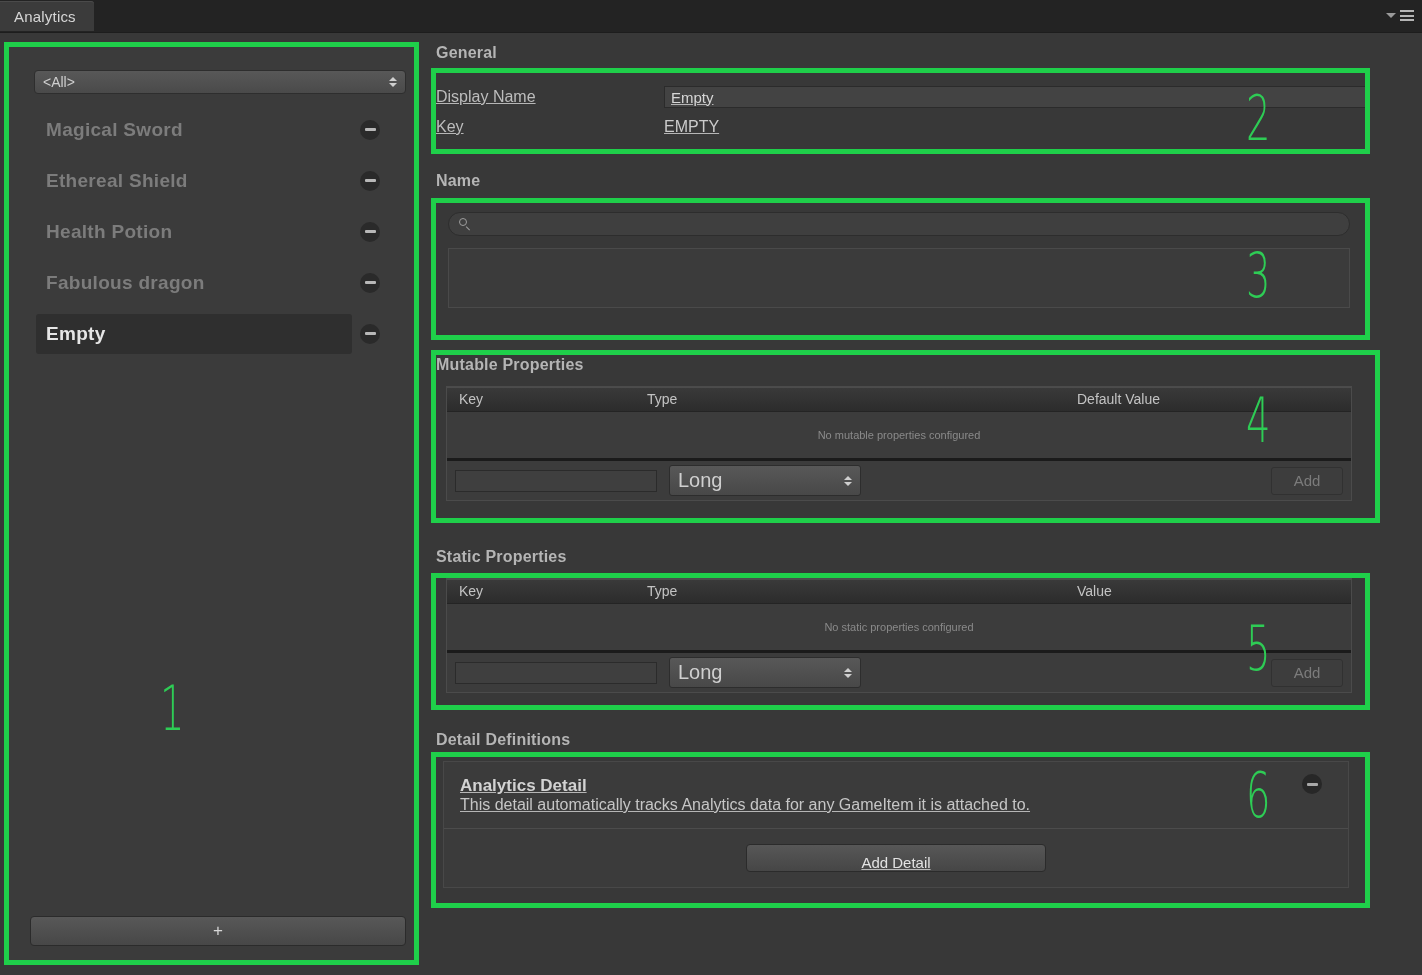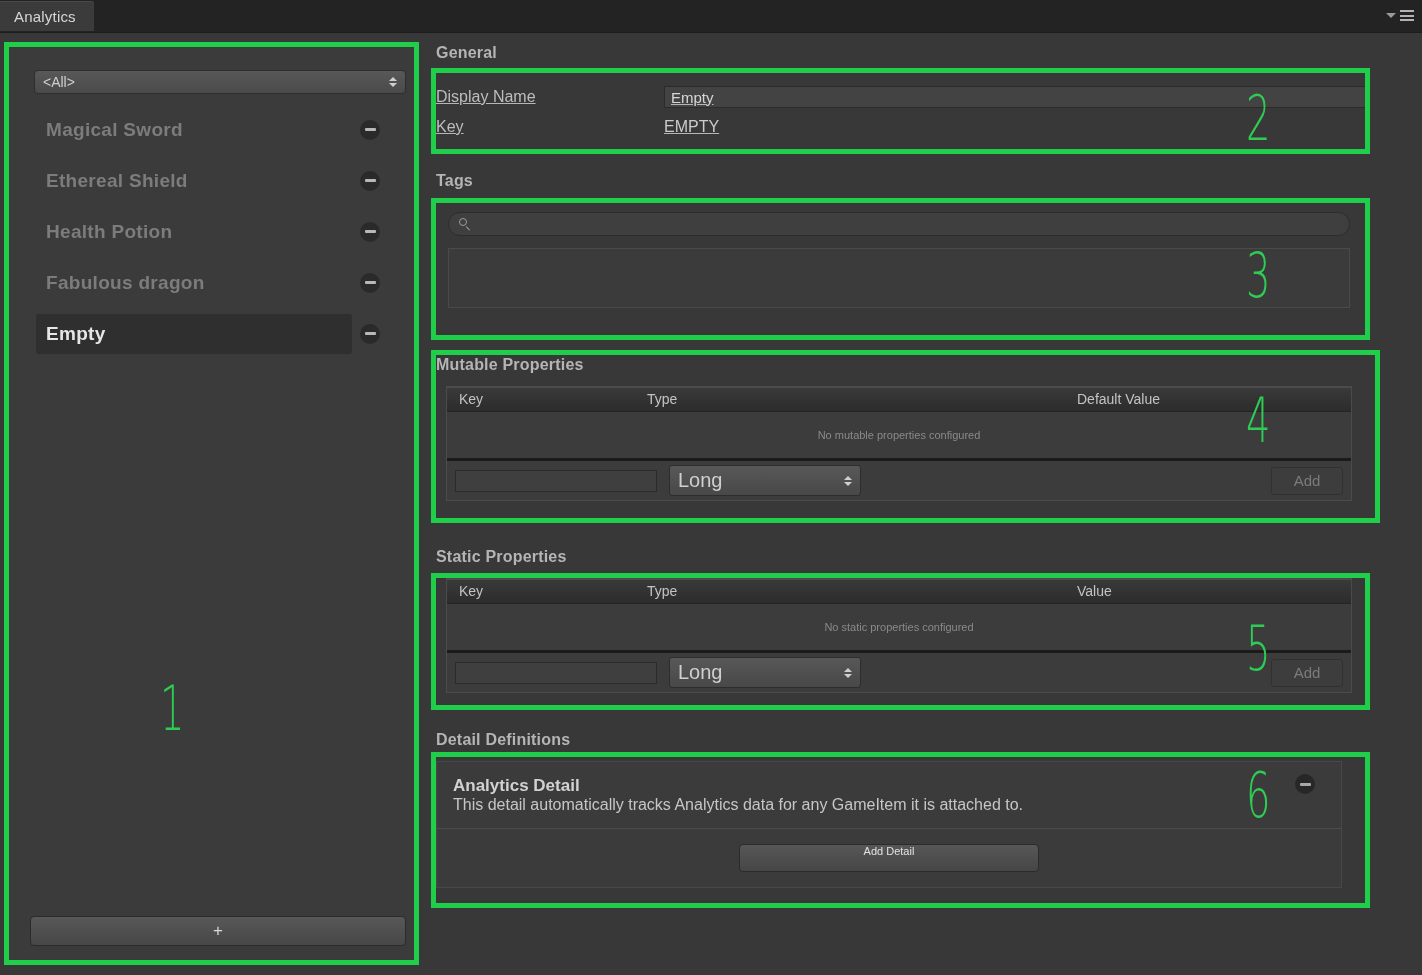--- a/index.html
+++ b/index.html
@@ -390,23 +390,23 @@
     align-items: center;
     justify-content: center;
   }
   .add-detail-btn {
     width: 298px;
     height: 26px;
     background: linear-gradient(#575757, #464646);
     border: 1px solid #2b2b2b;
     border-radius: 4px;
     color: #e2e2e2;
-    font-size: 11px;
-    display: flex;
-    align-items: flex-start;
+    font-size: 15px;
+    display: flex;
+    align-items: flex-end;
     justify-content: center;
   }
   .abox {
     position: absolute;
     border: 5px solid #1fcf4a;
     box-sizing: border-box;
     pointer-events: none;
   }
   .anum {
     position: absolute;
@@ -497,21 +497,21 @@
         <span class="text-field">
           <span>Empty</span>
         </span>
       </div>
       <div class="kv-row">
         <span class="kv-label">Key</span>
         <span class="kv-value">EMPTY</span>
       </div>
     </div>
 
-    <div style="position:absolute;left:8px;top:138px;" class="section-title">Tags</div>
+    <div style="position:absolute;left:8px;top:138px;" class="section-title">Name</div>
 
     <div style="position:absolute;left:20px;top:178px;width:902px;">
       <div class="search-field">
         <span class="mag"></span>
         <span style="margin-left:8px;font-size:14px;color:#9b9b9b;"></span>
       </div>
       <div class="tags-box"></div>
     </div>
 
     <div style="position:absolute;left:8px;top:322px;" class="section-title">Mutable Properties</div>
@@ -557,21 +557,21 @@
           </span>
         </span>
         <span class="add-btn">
           <span>Add</span>
         </span>
       </div>
     </div>
 
     <div style="position:absolute;left:8px;top:697px;" class="section-title">Detail Definitions</div>
 
-    <div style="position:absolute;left:8px;top:727px;width:906px;" class="detail-card">
+    <div style="position:absolute;left:15px;top:727px;width:906px;text-decoration:underline;" class="detail-card">
       <div class="detail-card-body">
         <div class="detail-name">Analytics Detail</div>
         <div class="detail-desc">This detail automatically tracks Analytics data for any GameItem it is attached to.</div>
         <span class="detail-remove"></span>
       </div>
       <div class="add-detail-wrap">
         <span class="add-detail-btn">
           <span>Add Detail</span>
         </span>
       </div>

